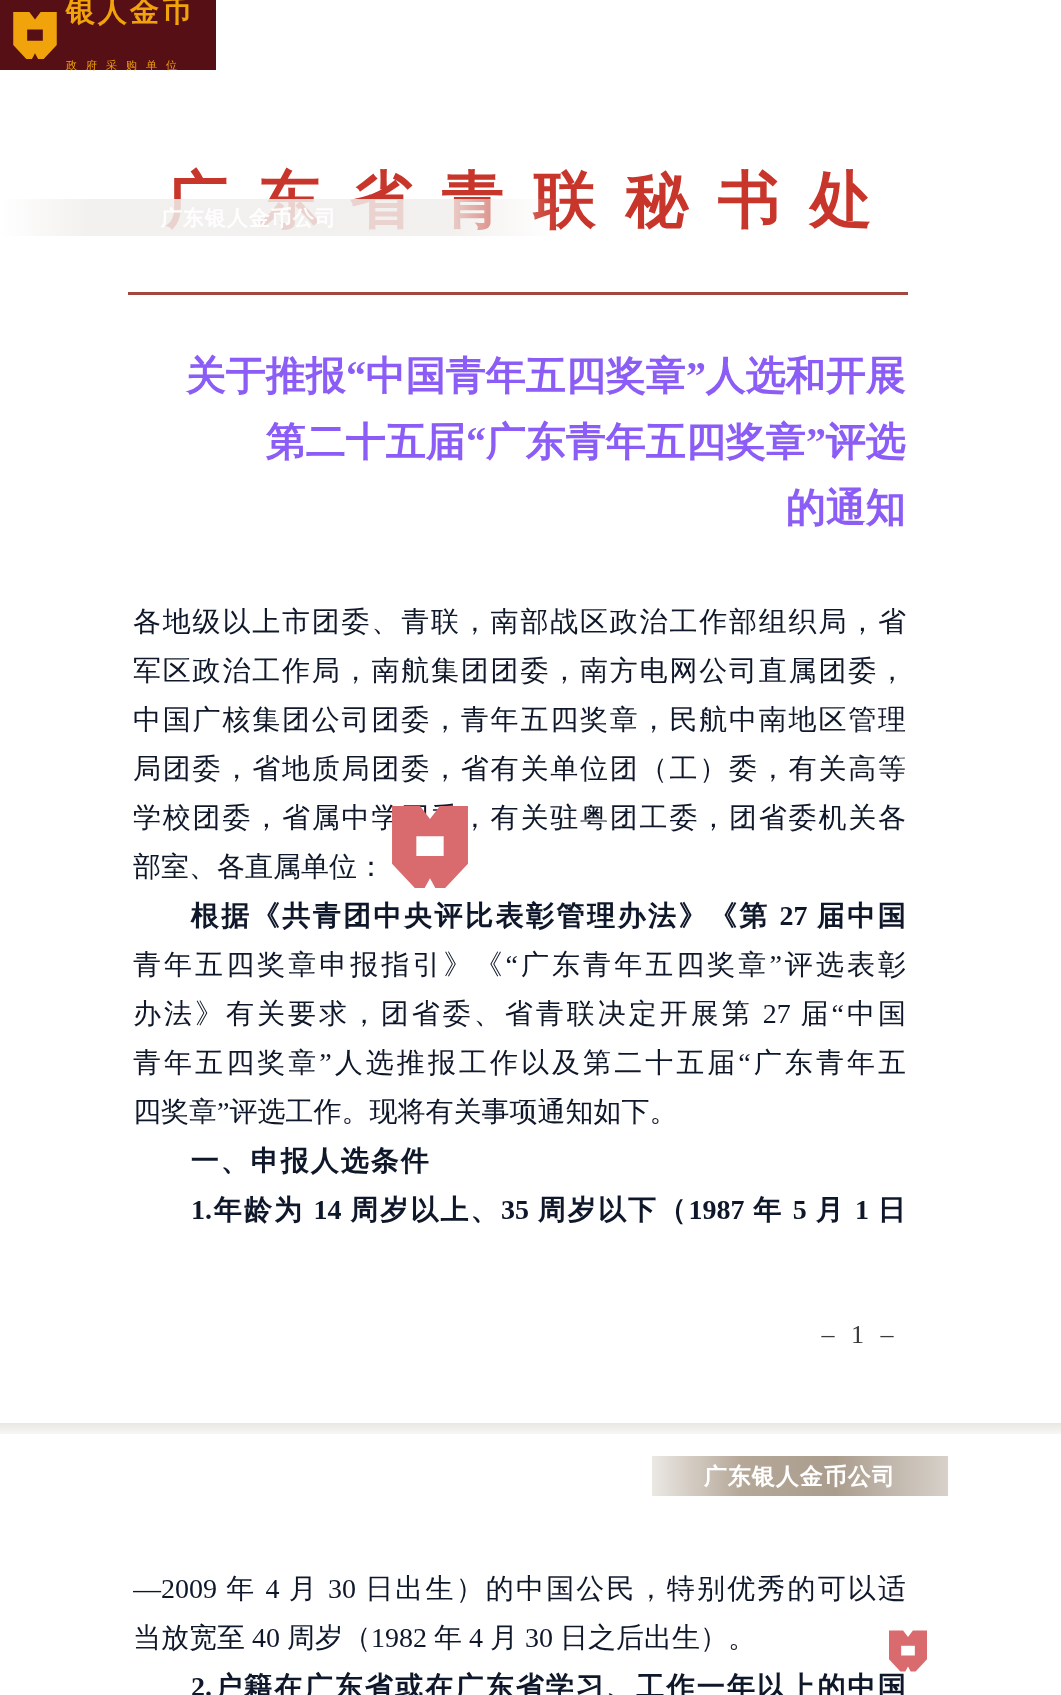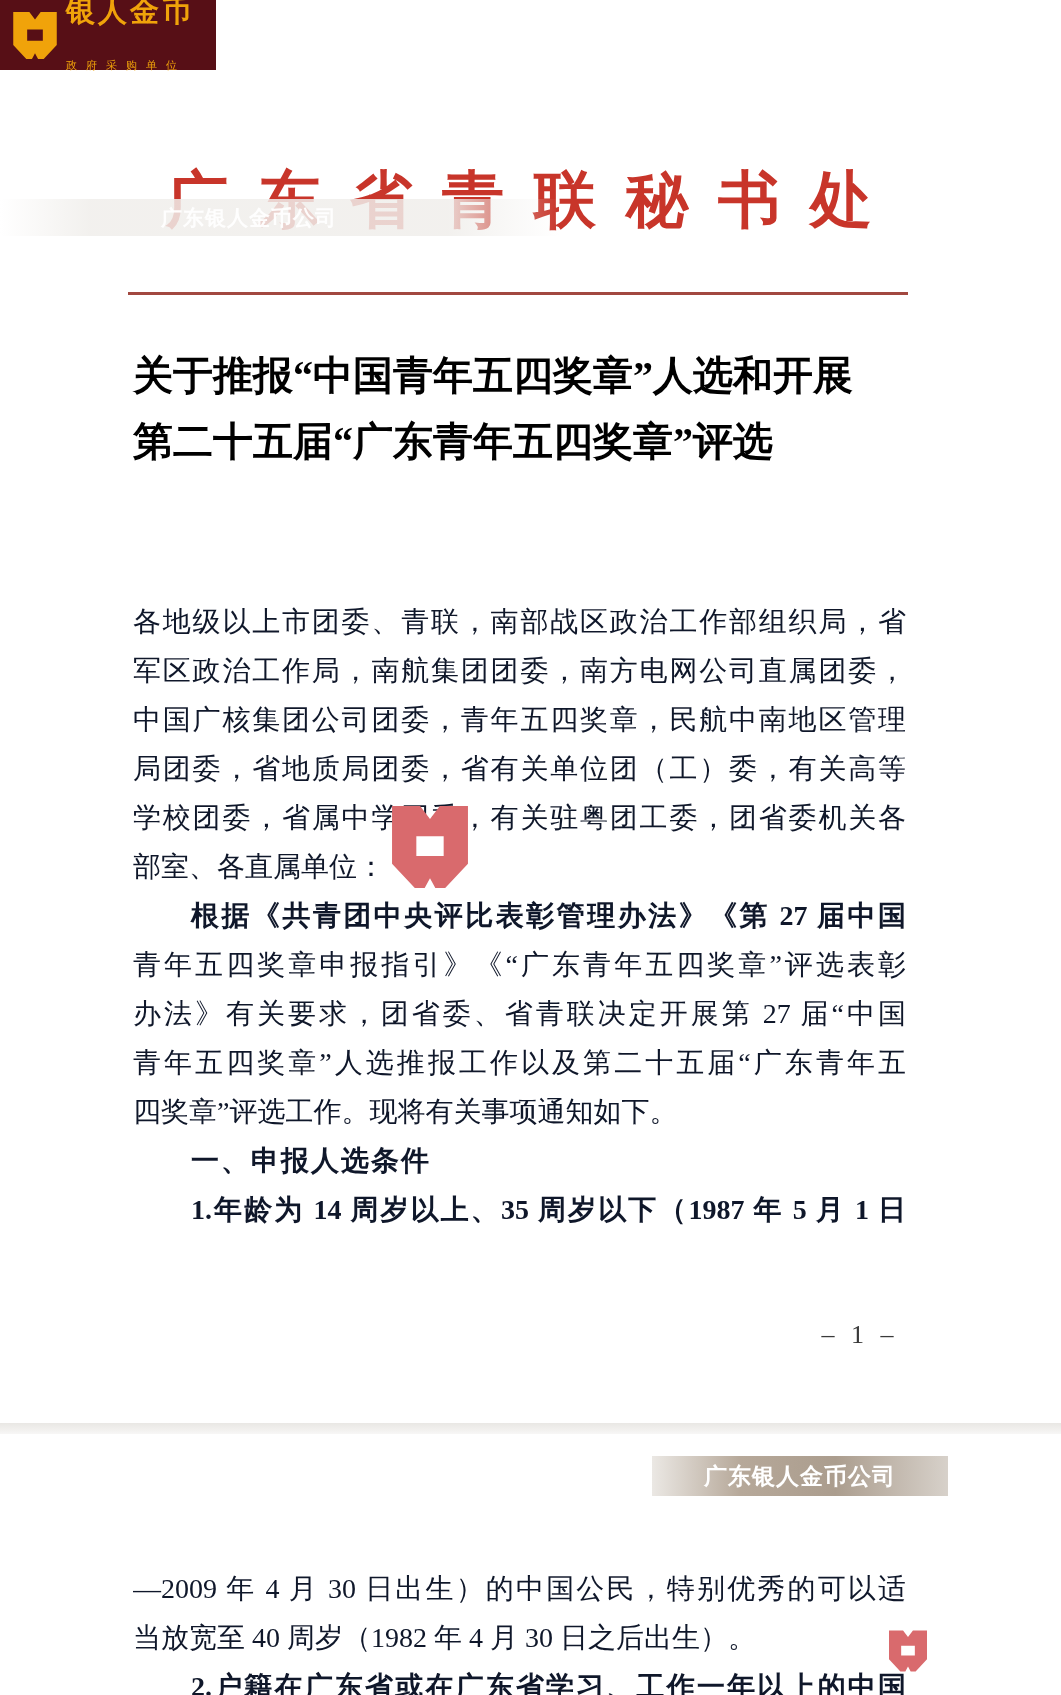--- a/index.html
+++ b/index.html
@@ -27,22 +27,22 @@
   
   .wm-band1{position:absolute;left:0;top:199px;width:560px;height:37px;display:flex;align-items:center;
             background:linear-gradient(90deg,rgba(248,247,245,0) 0%,rgba(240,238,235,.85) 16%,
                        rgba(240,238,235,.85) 80%,rgba(248,247,245,0) 100%);}
   .wm-band1 .wm-text{margin-left:161px;font-family:"Liberation Sans","DejaVu Sans",sans-serif;
             font-weight:bold;font-size:21px;letter-spacing:1px;color:rgba(255,255,255,.93);white-space:nowrap;}
 
   .red-rule{position:absolute;left:128px;top:292px;width:780px;height:3px;background:#a24840;}
 
   
-  .title{position:absolute;left:133px;top:343px;width:773px;text-align:left;
-         font-weight:bold;font-size:40px;line-height:66px;color:#000000;}
+  .title{position:absolute;left:133px;top:343px;width:773px;text-align:right;
+         font-weight:bold;font-size:40px;line-height:66px;color:#8b5cf6;}
   .title-line{height:66px;white-space:nowrap;}
 
   
   .bodyblock{position:absolute;left:133px;width:773px;font-size:28px;line-height:49px;color:#0f172a;}
   .body1{top:597px;}
   .body2{top:1564px;}
   .line{height:49px;overflow:hidden;text-align:justify;}
   .line.fill{text-align-last:justify;}
   .line.indent{text-indent:58px;font-weight:bold;}
   .line.head{font-weight:bold;font-family:Liberation Sans, sans-serif;letter-spacing:2px;}
@@ -85,20 +85,21 @@
 
   <div class="wm-band1">
     <span class="wm-text">广东银人金币公司</span>
   </div>
 
   <div class="red-rule"></div>
 
   <div class="title">
       <div class="title-line">关于推报“中国青年五四奖章”人选和开展</div>
       <div class="title-line">第二十五届“广东青年五四奖章”评选</div>
+      <div class="title-line">的通知</div>
     </div>
 
   <div class="bodyblock body1">
       <div class="line fill">各地级以上市团委、青联，南部战区政治工作部组织局，省</div>
       <div class="line fill">军区政治工作局，南航集团团委，南方电网公司直属团委，</div>
       <div class="line fill">中国广核集团公司团委，青年五四奖章，民航中南地区管理</div>
       <div class="line fill">局团委，省地质局团委，省有关单位团（工）委，有关高等</div>
       <div class="line fill">学校团委，省属中学团委，有关驻粤团工委，团省委机关各</div>
       <div class="line">部室、各直属单位：</div>
       <div class="line indent fill">根据《共青团中央评比表彰管理办法》《第 27 届中国</div>

